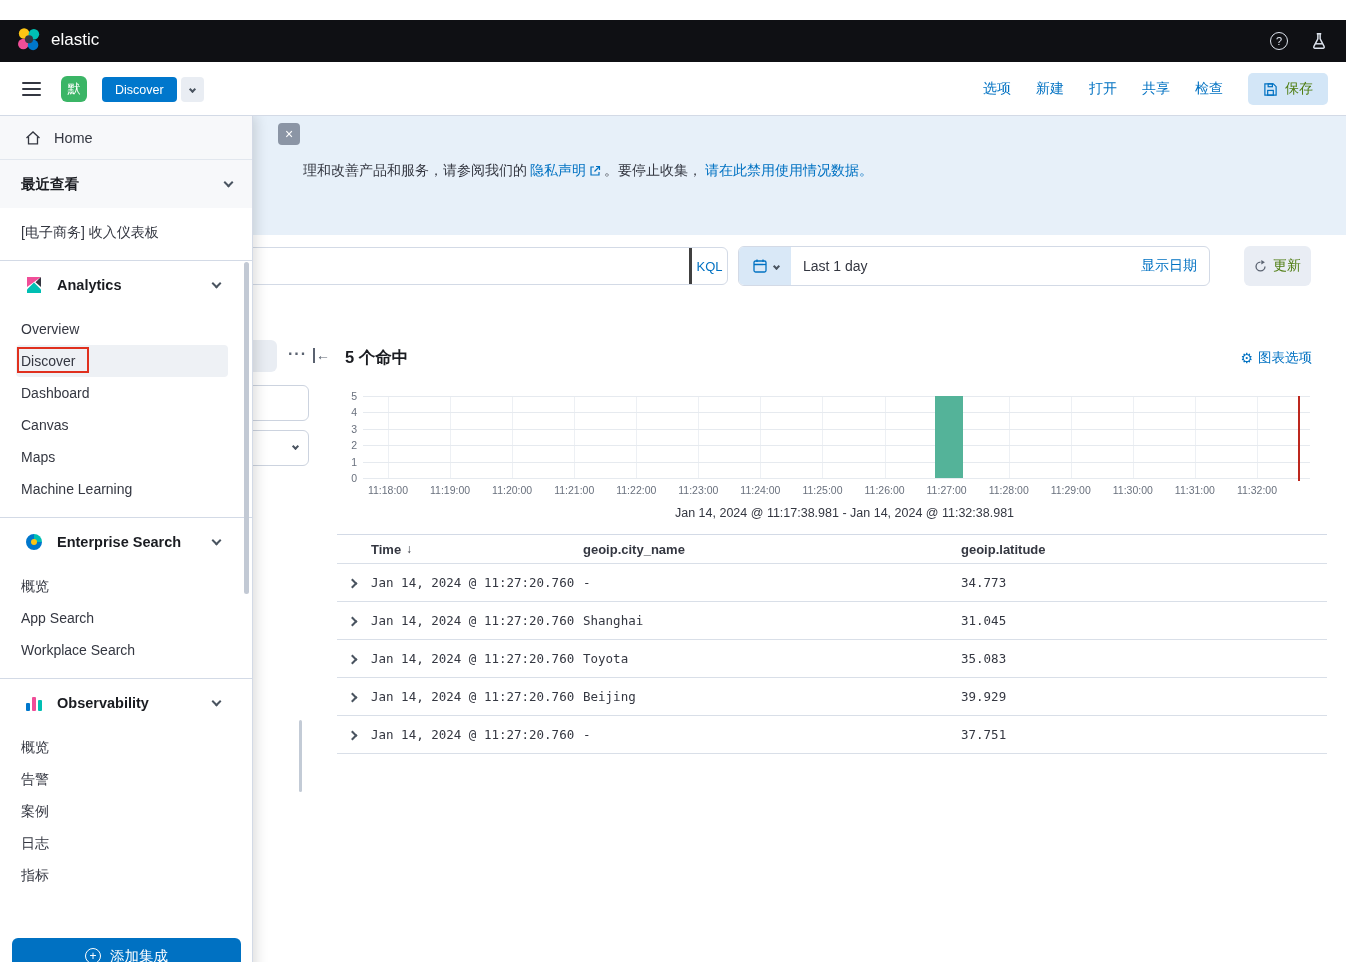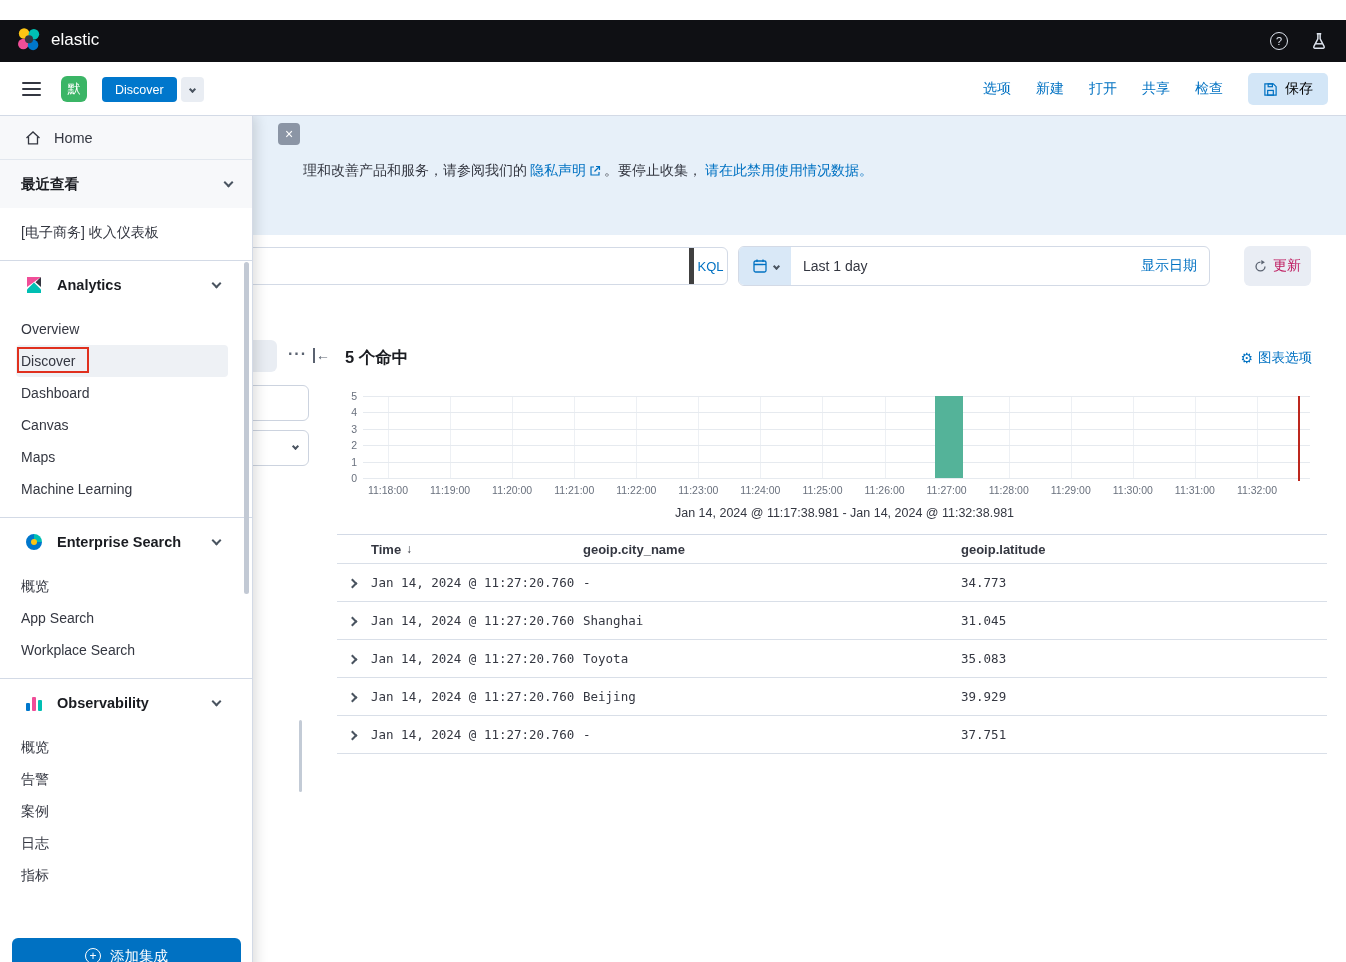--- a/index.html
+++ b/index.html
@@ -19,36 +19,36 @@
 
   
   .toolbar{position:absolute;top:42px;left:0;width:100%;height:54px;background:#fff;border-bottom:1px solid #d3dae6;z-index:35;}
   .hamburger{position:absolute;left:22px;top:16px;cursor:pointer;}
   .hamburger span{display:block;width:19px;height:2.4px;background:#343741;margin:3.6px 0;border-radius:1px;}
   .space-badge{position:absolute;left:61px;top:14px;width:26px;height:26px;border-radius:6px;background:#3bb566;color:#fff;font-size:13px;display:flex;align-items:center;justify-content:center;cursor:pointer;}
   .breadcrumb-pill{position:absolute;left:102px;top:15px;height:25px;padding:0 13px;background:#0077cc;color:#fff;font-size:12.5px;border-radius:4px;display:flex;align-items:center;cursor:pointer;}
   .breadcrumb-chev{position:absolute;left:181px;top:15px;width:23px;height:25px;background:#e9edf3;border-radius:4px;display:flex;align-items:center;justify-content:center;cursor:pointer;}
   .toolbar-right{position:absolute;right:18px;top:0;height:54px;display:flex;align-items:center;gap:25px;}
   .tb-link{color:#0071c2;font-size:14px;cursor:pointer;white-space:nowrap;}
-  .save-btn{height:32px;padding:0 15px;background:#d3e6f7;border:none;border-radius:5px;color:#000000;font-size:14px;display:flex;align-items:center;gap:7px;cursor:pointer;font-family:inherit;}
+  .save-btn{height:32px;padding:0 15px;background:#d3e6f7;border:none;border-radius:5px;color:#4d7c0f;font-size:14px;display:flex;align-items:center;gap:7px;cursor:pointer;font-family:inherit;}
 
   
   .banner{position:absolute;top:96px;left:0;width:100%;height:119px;background:#e7f0f9;}
   .banner-close{position:absolute;left:278px;top:7px;width:22px;height:22px;background:#8b95a5;border:none;border-radius:4px;color:#fff;font-size:14px;line-height:20px;cursor:pointer;}
   .banner-text{position:absolute;left:303px;top:46px;font-size:14px;color:#343741;display:flex;align-items:center;gap:3px;white-space:nowrap;}
   .banner-link{color:#0071c2;cursor:pointer;}
 
   
   .query-input{position:absolute;top:227px;left:20px;width:708px;height:38px;background:#fff;border:1px solid #d3dae6;border-radius:6px;cursor:text;}
-  .kql-btn{position:absolute;right:0;top:0;height:100%;width:38px;border:none;border-left:5px solid #404040;background:transparent;color:#0071c2;font-size:13px;cursor:pointer;font-family:inherit;}
+  .kql-btn{position:absolute;right:0;top:0;height:100%;width:38px;border:none;border-left:3px solid #404040;background:transparent;color:#0071c2;font-size:13px;cursor:pointer;font-family:inherit;}
   .datepicker{position:absolute;top:226px;left:738px;width:472px;height:40px;background:#fff;border:1px solid #d3dae6;border-radius:6px;display:flex;align-items:center;overflow:hidden;}
   .cal-btn{width:52px;height:100%;background:#d9e8f7;border:none;display:flex;align-items:center;justify-content:center;gap:6px;cursor:pointer;}
   .date-value{flex:1;text-align:left;background:none;border:none;font-size:14px;color:#343741;padding-left:12px;cursor:pointer;font-family:inherit;}
   .show-dates{background:none;border:none;color:#0071c2;font-size:14px;padding-right:12px;cursor:pointer;font-family:inherit;white-space:nowrap;}
-  .update-btn{position:absolute;top:226px;left:1244px;width:67px;height:40px;background:#e9edf4;border:none;border-radius:6px;color:#be185d;font-size:14px;display:flex;align-items:center;justify-content:center;gap:6px;cursor:pointer;font-family:inherit;}
+  .update-btn{position:absolute;top:226px;left:1244px;width:67px;height:40px;background:#e9edf4;border:none;border-radius:6px;color:#4d7c0f;font-size:14px;display:flex;align-items:center;justify-content:center;gap:6px;cursor:pointer;font-family:inherit;}
 
   
   .hidden-pill{position:absolute;left:246px;top:320px;width:31px;height:32px;background:#e9edf3;border-radius:6px;}
   .dots-btn{position:absolute;left:288px;top:325px;color:#5a6270;font-size:16px;font-weight:bold;letter-spacing:1px;cursor:pointer;background:none;border:none;}
   .collapse-btn{position:absolute;left:313px;top:328px;color:#5a6270;font-size:14px;cursor:pointer;background:none;border-left:2px solid #5a6270;border-top:none;border-right:none;border-bottom:none;padding-left:1px;line-height:15px;}
   .hidden-box{position:absolute;left:240px;width:69px;height:36px;border:1px solid #ccd3df;border-radius:6px;background:#fff;}
   .hidden-box .chev{position:absolute;right:10px;top:13px;}
   .hidden-scroll{position:absolute;left:299px;top:700px;width:3px;height:72px;background:#c3cbd6;border-radius:2px;}
 
   

